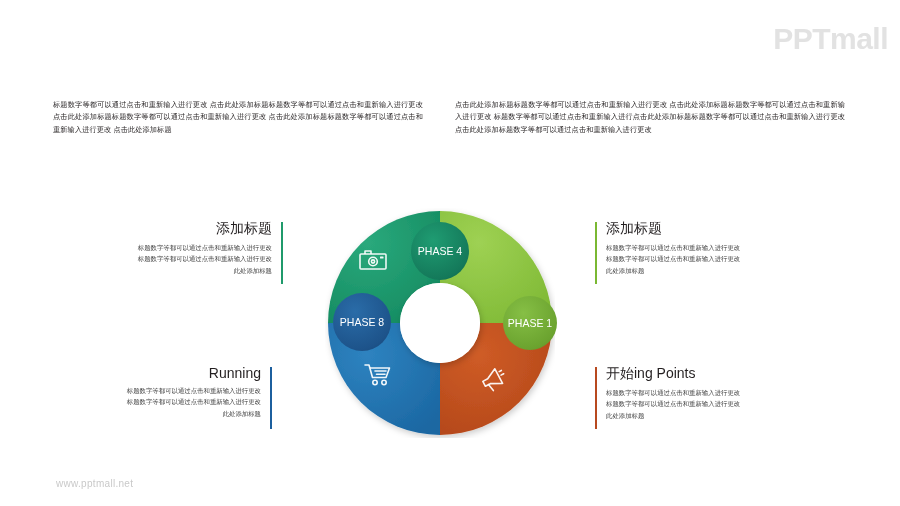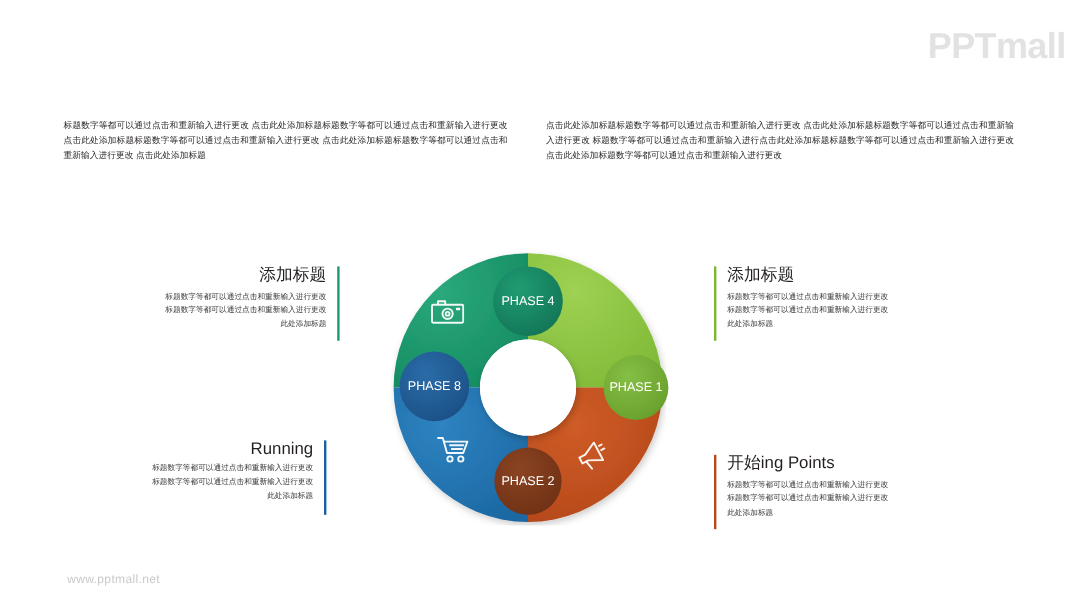--- a/index.html
+++ b/index.html
@@ -44,21 +44,21 @@
   }
   .lb-left::after  { right: 0; }
   .lb-right::after { left: 0; }
 
   #block-tl { left: 133px; top: 220px; }
   #block-tl::after { background: #1f9a6b; }
   #block-bl { left: 122px; top: 365px; }
   #block-bl::after { background: #1c5f9e; }
   #block-tr { left: 595px; top: 220px; }
   #block-tr::after { background: #7ab832; }
-  #block-br { left: 595px; top: 365px; margin-top: 12px; }
+  #block-br { left: 595px; top: 365px; }
   #block-br::after { background: #b8491f; }
 
   
   .wheel {
     position: absolute; left: 325px; top: 208px;
     width: 230px; height: 230px;
   }
   .wheel svg { display: block; }
 
   .ph {
@@ -132,21 +132,20 @@
         <path d="M115,115 L3,115 A112,112 0 0,0 115,227 Z" fill="url(#gBlue)"></path>
       </g>
 
       <circle cx="115" cy="115" r="40" fill="#ffffff" filter="url(#soft)"></circle>
       <circle cx="115" cy="115" r="40" fill="#ffffff"></circle>
     </svg>
   </div>
 
   <div class="ph" id="phase4">PHASE 4</div>
   <div class="ph" id="phase1">PHASE 1</div>
-  <div class="ph" id="phase2">PHASE 2</div>
   <div class="ph" id="phase3">PHASE 8</div>
 
   <span class="wicon" id="icon-camera">
     <svg width="28" height="22" viewBox="0 0 28 22" fill="none" stroke="currentColor" stroke-width="1.6" stroke-linejoin="round">
       <rect x="1" y="5" width="26" height="15" rx="1"></rect>
       <path d="M6 5 V2 H12 V5"></path>
       <circle cx="14" cy="12.5" r="4.3"></circle>
       <circle cx="14" cy="12.5" r="1.6"></circle>
       <rect x="21" y="7.5" width="3.5" height="2" rx="0.5" fill="currentColor" stroke="none"></rect>
     </svg>

